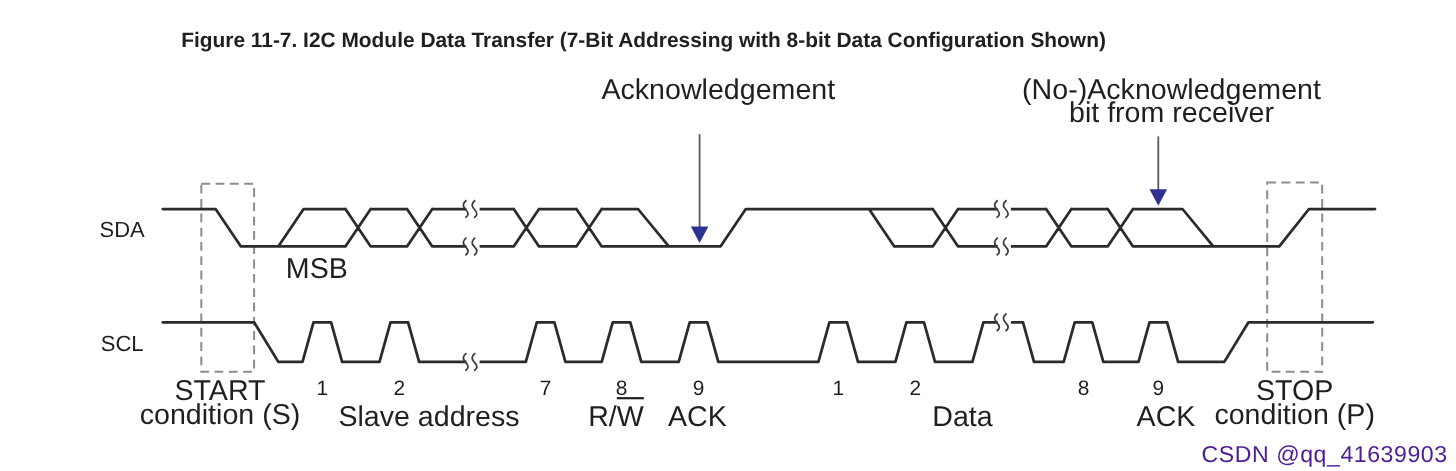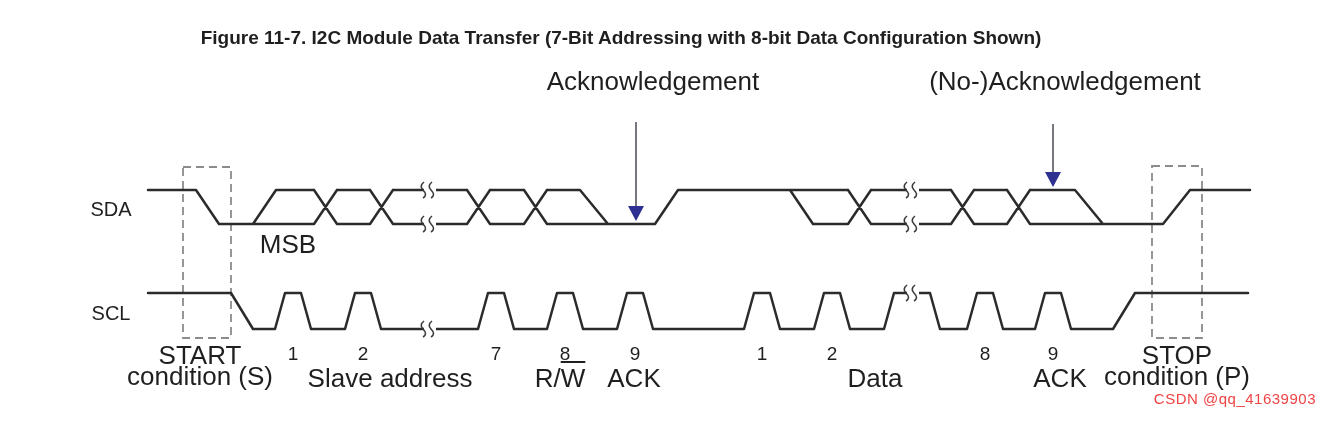--- a/index.html
+++ b/index.html
@@ -7,21 +7,21 @@
     position:relative;width:1324px;height:428px;background:#ffffff;overflow:hidden;
     font-family:"Liberation Sans", sans-serif;color:#1f1f1f;
   }
   #wave-svg{position:absolute;left:0;top:0;width:1324px;height:428px;}
   .lbl{position:absolute;white-space:nowrap;font-size:26px;line-height:21px;color:#1f1f1f;}
   .ctr{transform:translateX(-50%);text-align:center;}
   .title{font-weight:bold;font-size:19px;}
   .signame{font-size:20px;}
   .num{font-size:19px;}
   .overline-w{text-decoration:overline;}
-  .watermark{position:absolute;top:390px;right:8px;font-size:15px;color:#ef4444;letter-spacing:0.5px;}
+  .watermark{position:absolute;top:402px;right:8px;font-size:21px;color:#4c1d95;letter-spacing:0.5px;}
 </style>
 </head>
 <body>
 
 <div id="stage">
 
   <svg id="wave-svg" viewBox="0 0 1324 428">
 
     <rect x="183" y="167" width="48" height="171" fill="none" stroke="#8c8c8c" stroke-width="1.8" stroke-dasharray="8 5"></rect>
 
@@ -90,30 +90,31 @@
       <line x1="636" y1="122" x2="636" y2="210" stroke="#55555f" stroke-width="1.6"></line>
       <polygon points="628,206 644,206 636,221" fill="#2e3192"></polygon>
     </g>
 
     <g>
       <line x1="1053" y1="124" x2="1053" y2="174" stroke="#55555f" stroke-width="1.6"></line>
       <polygon points="1045,172 1061,172 1053,187" fill="#2e3192"></polygon>
     </g>
   </svg>
 
-  <div class="lbl title ctr" style="left:585px;top:27px;margin-left:36px;">Figure 11-7. I2C Module Data Transfer (7-Bit Addressing with 8-bit Data Configuration Shown)</div>
+  <div class="lbl title ctr" style="left:585px;top:27px;">Figure 11-7. I2C Module Data Transfer (7-Bit Addressing with 8-bit Data Configuration Shown)</div>
 
   <div class="lbl signame ctr" style="left:111px;top:199px;">SDA</div>
   <div class="lbl signame ctr" style="left:111px;top:303px;">SCL</div>
 
   <div class="lbl ctr" style="left:653px;top:71px;">
     <div>Acknowledgement</div>
   </div>
   <div class="lbl ctr" style="left:1065px;top:71px;">
     <div>(No-)Acknowledgement</div>
+    <div>bit from receiver</div>
   </div>
 
   <div class="lbl ctr" style="left:288px;top:234px;">MSB</div>
 
   <div class="lbl ctr" style="left:1177px;top:345px;">
     <div>STOP</div>
     <div>condition (P)</div>
   </div>
   <div class="lbl ctr" style="left:200px;top:345px;">
     <div>START</div>

